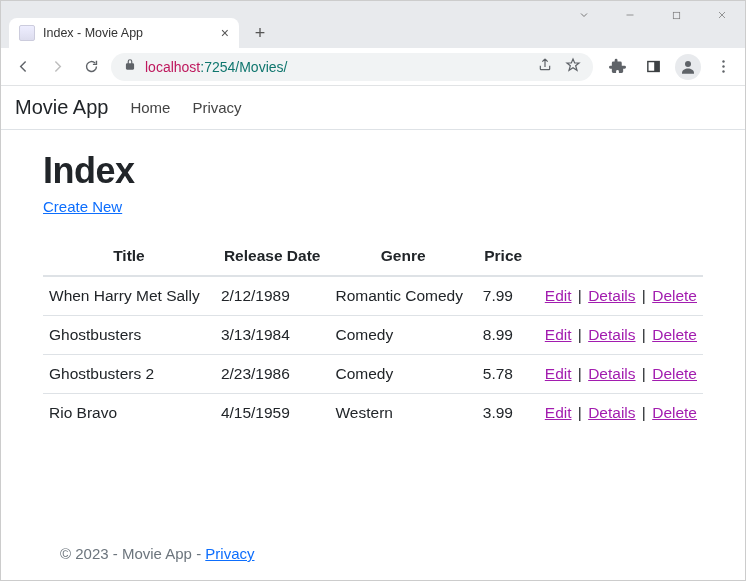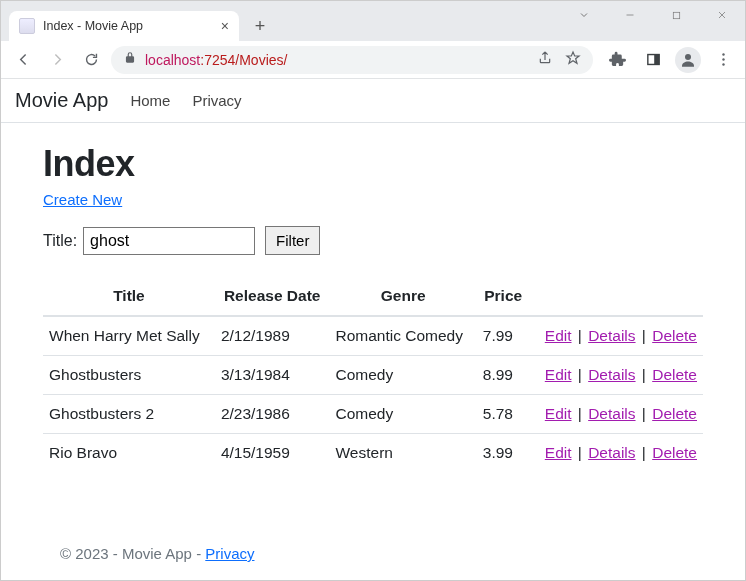--- a/index.html
+++ b/index.html
@@ -10,21 +10,21 @@
     color: #212529;
     background: #fff;
     border: 1px solid #ccc;
     width: 746px;
     height: 581px;
     overflow: hidden;
     position: relative;
   }
   
   .titlebar {
-    height: 40px;
+    height: 47px;
     background: #e8eaed;
     display: flex;
     align-items: center;
     position: relative;
   }
   .win-controls {
     position: absolute;
     right: 0; top: 0;
     display: flex;
     height: 28px;
@@ -103,21 +103,21 @@
     border-radius: 14px;
     display: flex;
     align-items: center;
     padding: 0 12px;
     color: #202124;
     font-size: 14px;
     gap: 8px;
   }
   .addr .lock { color: #5f6368; }
   .addr .host { color: #be185d; }
-  .addr .path { color: #b91c1c; }
+  .addr .path { color: #0f766e; }
   .addr .right-icons {
     margin-left: auto;
     display: flex;
     gap: 12px;
     color: #5f6368;
     align-items: center;
   }
   .tb-right {
     display: flex;
     align-items: center;
@@ -324,25 +324,20 @@
 <div class="app-nav">
   <span class="brand">Movie App</span>
   <span class="nav-link">Home</span>
   <span class="nav-link">Privacy</span>
 </div>
 
 <div class="page">
   <h1 class="page-title">Index</h1>
   <a href="#" class="create-link">Create New</a>
 
-  <div class="filter-form">
-    <label>Title:</label>
-    <input type="text" value="ghost" style="">
-    <button class="filter-btn">Filter</button>
-  </div>
 
   <table class="movies">
     <thead>
       <tr>
         <th>Title</th>
         <th>Release Date</th>
         <th>Genre</th>
         <th>Price</th>
         <th></th>
       </tr>

